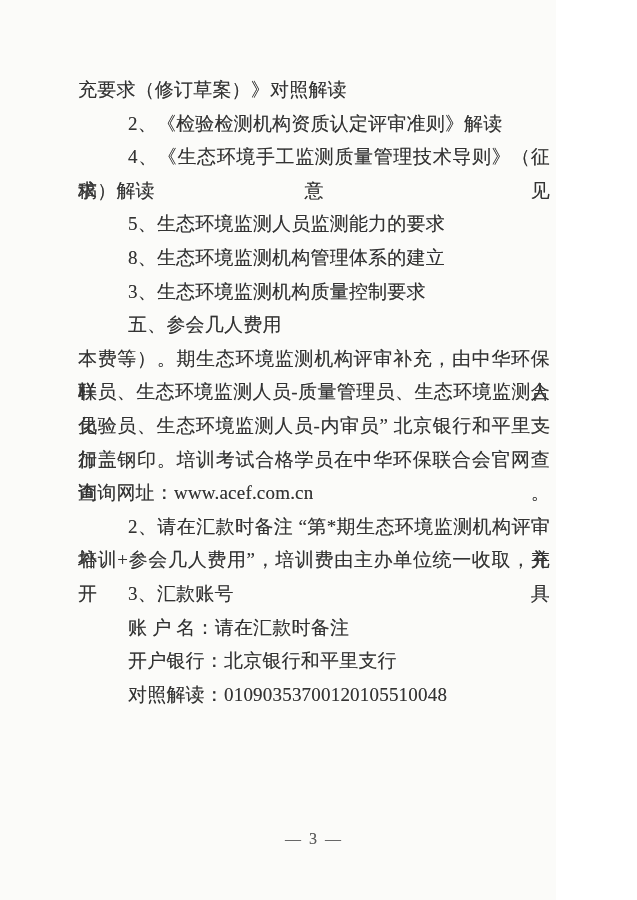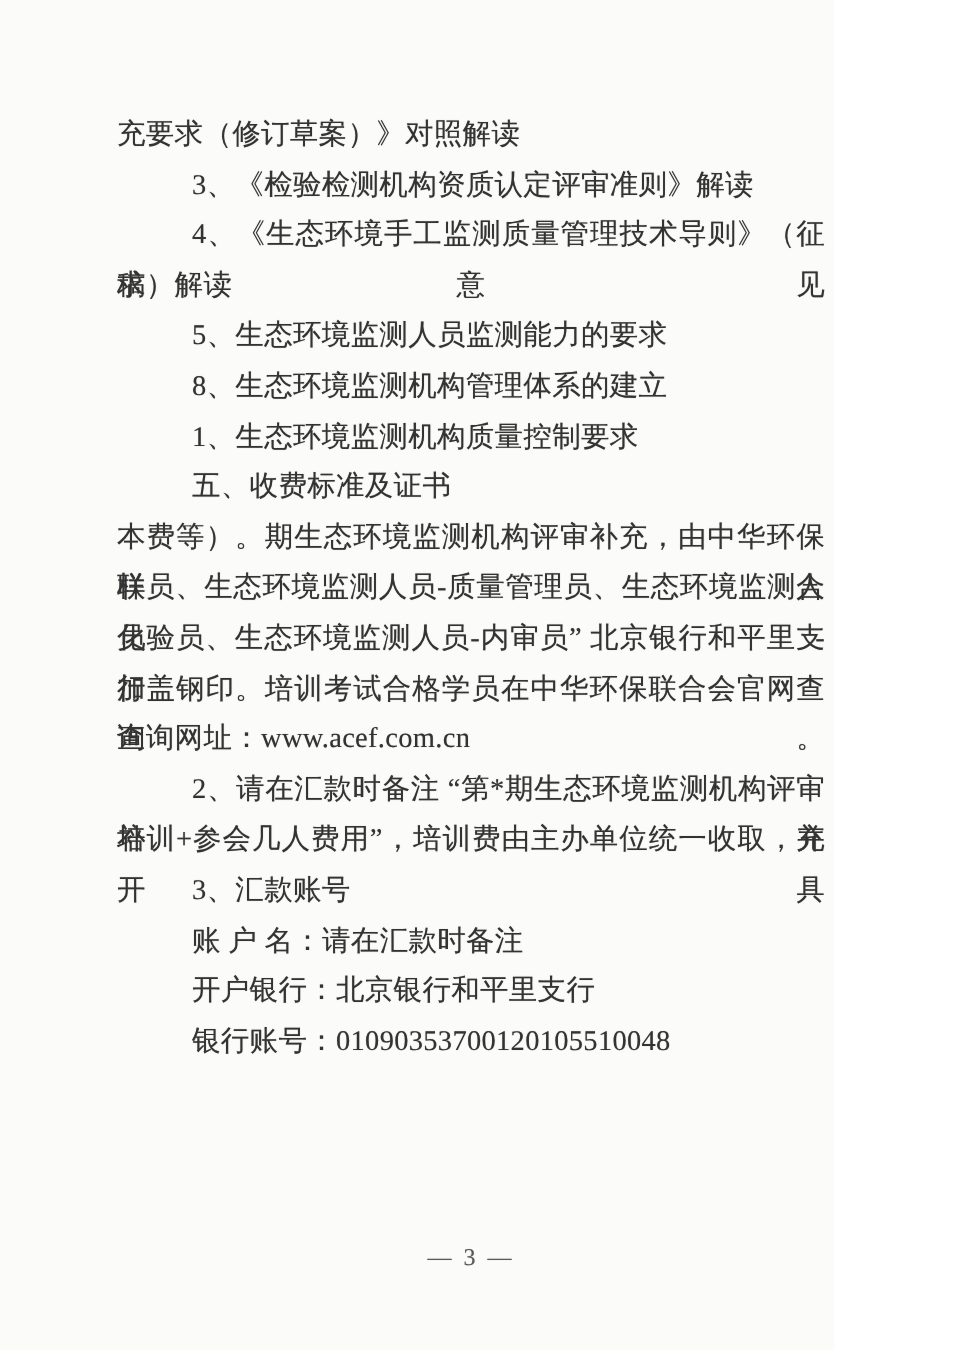--- a/index.html
+++ b/index.html
@@ -79,34 +79,34 @@
 </head>
 <body>
 
 <div class="page">
   <div class="right-band"></div>
   <div class="scan-line"></div>
   <div class="scan-edge"></div>
 
   <div class="textblock">
       <div class="line">充要求（修订草案）》对照解读</div>
-      <div class="line indent">3、《检验检测机构资质认定评审准则》解读</div>
+      <div class="line indent">2、《检验检测机构资质认定评审准则》解读</div>
       <div class="line indent justify">4、《生态环境手工监测质量管理技术导则》（征求意见</div>
       <div class="line">稿）解读</div>
       <div class="line indent">5、生态环境监测人员监测能力的要求</div>
       <div class="line indent">8、生态环境监测机构管理体系的建立</div>
-      <div class="line indent">1、生态环境监测机构质量控制要求</div>
-      <div class="line indent">五、收费标准及证书</div>
+      <div class="line indent">3、生态环境监测机构质量控制要求</div>
+      <div class="line indent">五、参会几人费用</div>
       <div class="line justify">本费等）。期生态环境监测机构评审补充，由中华环保联合</div>
       <div class="line justify">样员、生态环境监测人员-质量管理员、生态环境监测人员-</div>
       <div class="line justify">化验员、生态环境监测人员-内审员” 北京银行和平里支行</div>
       <div class="line justify">加盖钢印。培训考试合格学员在中华环保联合会官网查询。</div>
       <div class="line">查询网址：www.acef.com.cn</div>
       <div class="line indent justify">2、请在汇款时备注 “第*期生态环境监测机构评审补充</div>
       <div class="line justify">培训+参会几人费用”，培训费由主办单位统一收取，并开具</div>
       <div class="line indent">3、汇款账号</div>
       <div class="line indent">账 户 名：请在汇款时备注</div>
       <div class="line indent">开户银行：北京银行和平里支行</div>
-      <div class="line indent">银行账号：01090353700120105510048</div>
+      <div class="line indent">对照解读：01090353700120105510048</div>
     </div>
 
   <div class="footer">— 3 —</div>
 </div>
 
 </body></html>

